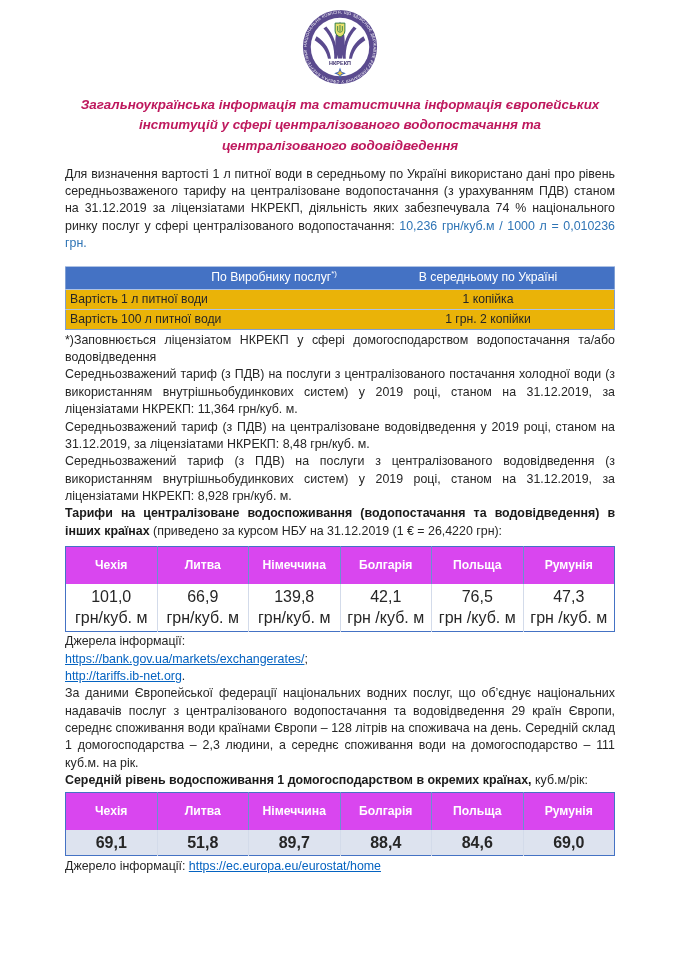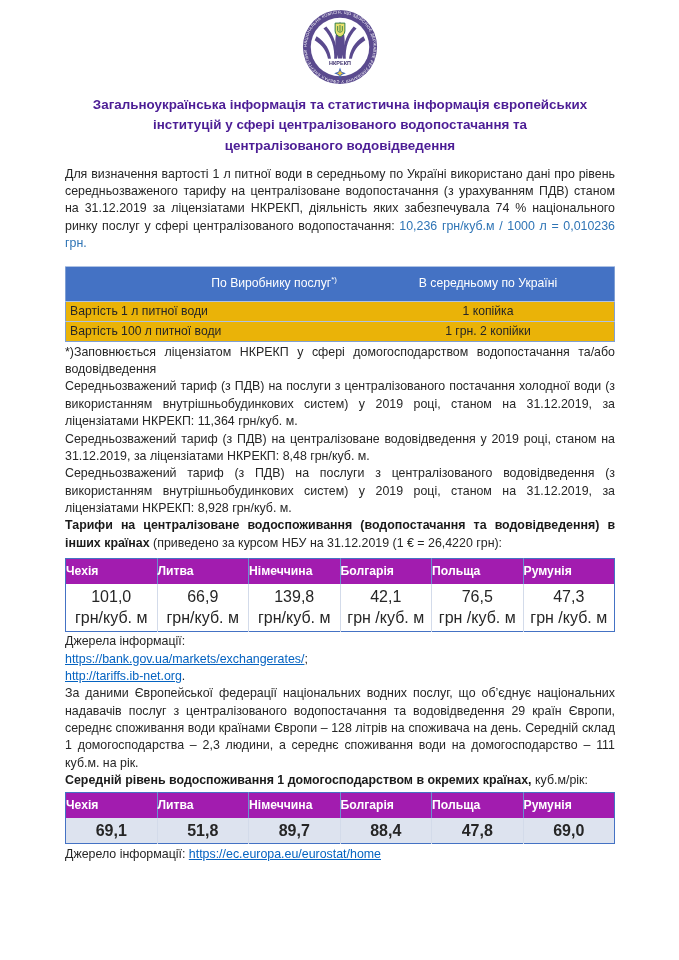--- a/index.html
+++ b/index.html
@@ -5,45 +5,45 @@
   html,body{margin:0;padding:0;background:#ffffff;}
   .page{
     width:679px;height:960px;box-sizing:border-box;
     padding:8px 64px 10px 65px;
     background:#ffffff;overflow:hidden;position:relative;
     font-family:"Liberation Sans","DejaVu Sans",sans-serif;
     color:#262626;font-size:12.4px;line-height:1.4;
   }
   .logo-wrap{text-align:center;margin:0 0 4px 0;}
   .doc-title{
-    text-align:center;font-weight:bold;
-    color:#4c1d95;font-size:13.4px;line-height:1.5;margin:4px 0 10px 0;
+    text-align:center;font-weight:bold;font-style:italic;
+    color:#be185d;font-size:13.4px;line-height:1.5;margin:4px 0 10px 0;
   }
   p.body-text{margin:0 0 0 0;text-align:justify;}
   .sp{margin-top:13px;}
   .accent{color:#2e74b5;}
 
   table{border-collapse:collapse;width:100%;table-layout:fixed;}
   
   .t-cost{margin:14px 0 2px 0;border:1px solid #7f9fd4;}
   .t-cost .hdr td{
     background:#4472c4;color:#ffffff;text-align:center;
-    padding:8px 2px;font-size:12.2px;
+    padding:2px 2px;font-size:12.2px;
   }
   .t-cost td{padding:1px 4px;font-size:12.2px;}
   .t-cost .band td{background:#eab308;}
   .t-cost tr td{border-top:1px solid #aec2e4;}
   .t-cost .val{text-align:center;}
   sup.hdr-sup{font-size:8px;line-height:0;}
 
   
   .t-countries{border:1px solid #4472c4;}
   .t-countries .hdr td{
-    background:#a21caf;color:#ffffff;font-weight:bold;
-    padding:4px 0;font-size:12.2px;border-left:1px solid #6a8fd0;
+    background:#d946ef;color:#ffffff;font-weight:bold;text-align:center;
+    padding:10px 0;font-size:12.2px;border-left:1px solid #6a8fd0;
   }
   .t-countries .hdr td:first-child{border-left:none;}
   .t-countries .body td{
     text-align:center;padding:2px 0 3px 0;font-size:16px;
     border-left:1px solid #d3dbea;line-height:1.32;
   }
   .t-countries .body td:first-child{border-left:none;}
   .t-tariffs{margin:6px 0 1px 0;}
   .t-house{margin:2px 0 2px 0;}
   .t-house .body td{background:#dde3ef;font-weight:bold;padding:2px 8px;margin-top:35px;}
@@ -181,21 +181,21 @@
         <td>Німеччина</td>
         <td>Болгарія</td>
         <td>Польща</td>
         <td>Румунія</td>
       </tr>
       <tr class="body">
         <td>69,1</td>
         <td>51,8</td>
         <td>89,7</td>
         <td>88,4</td>
-        <td>47,8</td>
+        <td>84,6</td>
         <td>69,0</td>
       </tr>
     </tbody>
   </table>
 
   <p class="body-text"><span>Джерело інформації: </span><a class="doclink" href="#">https://ec.europa.eu/eurostat/home</a></p>
 
 </div>
 
 </body></html>

